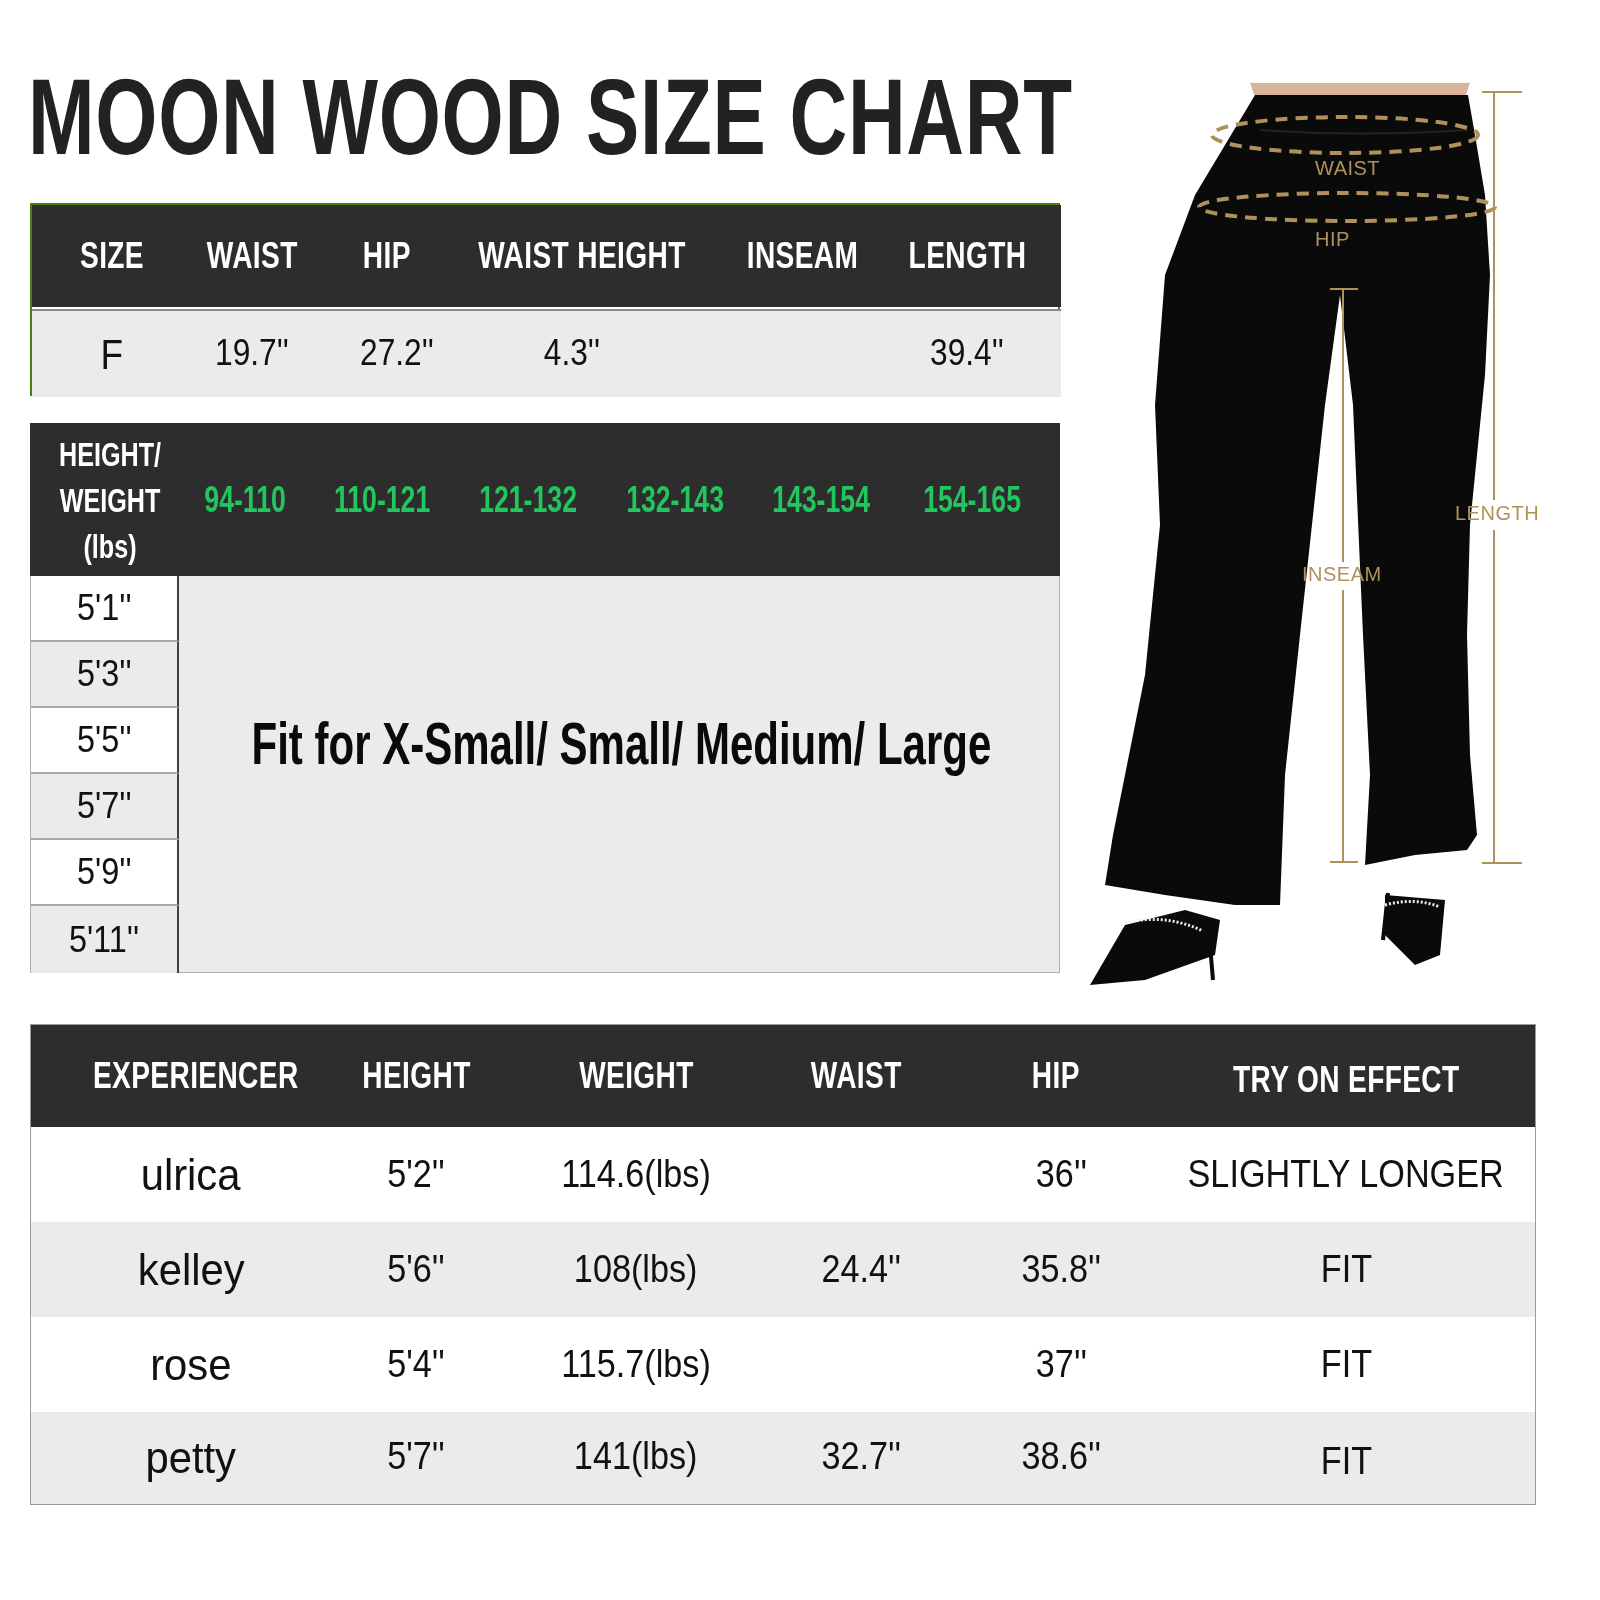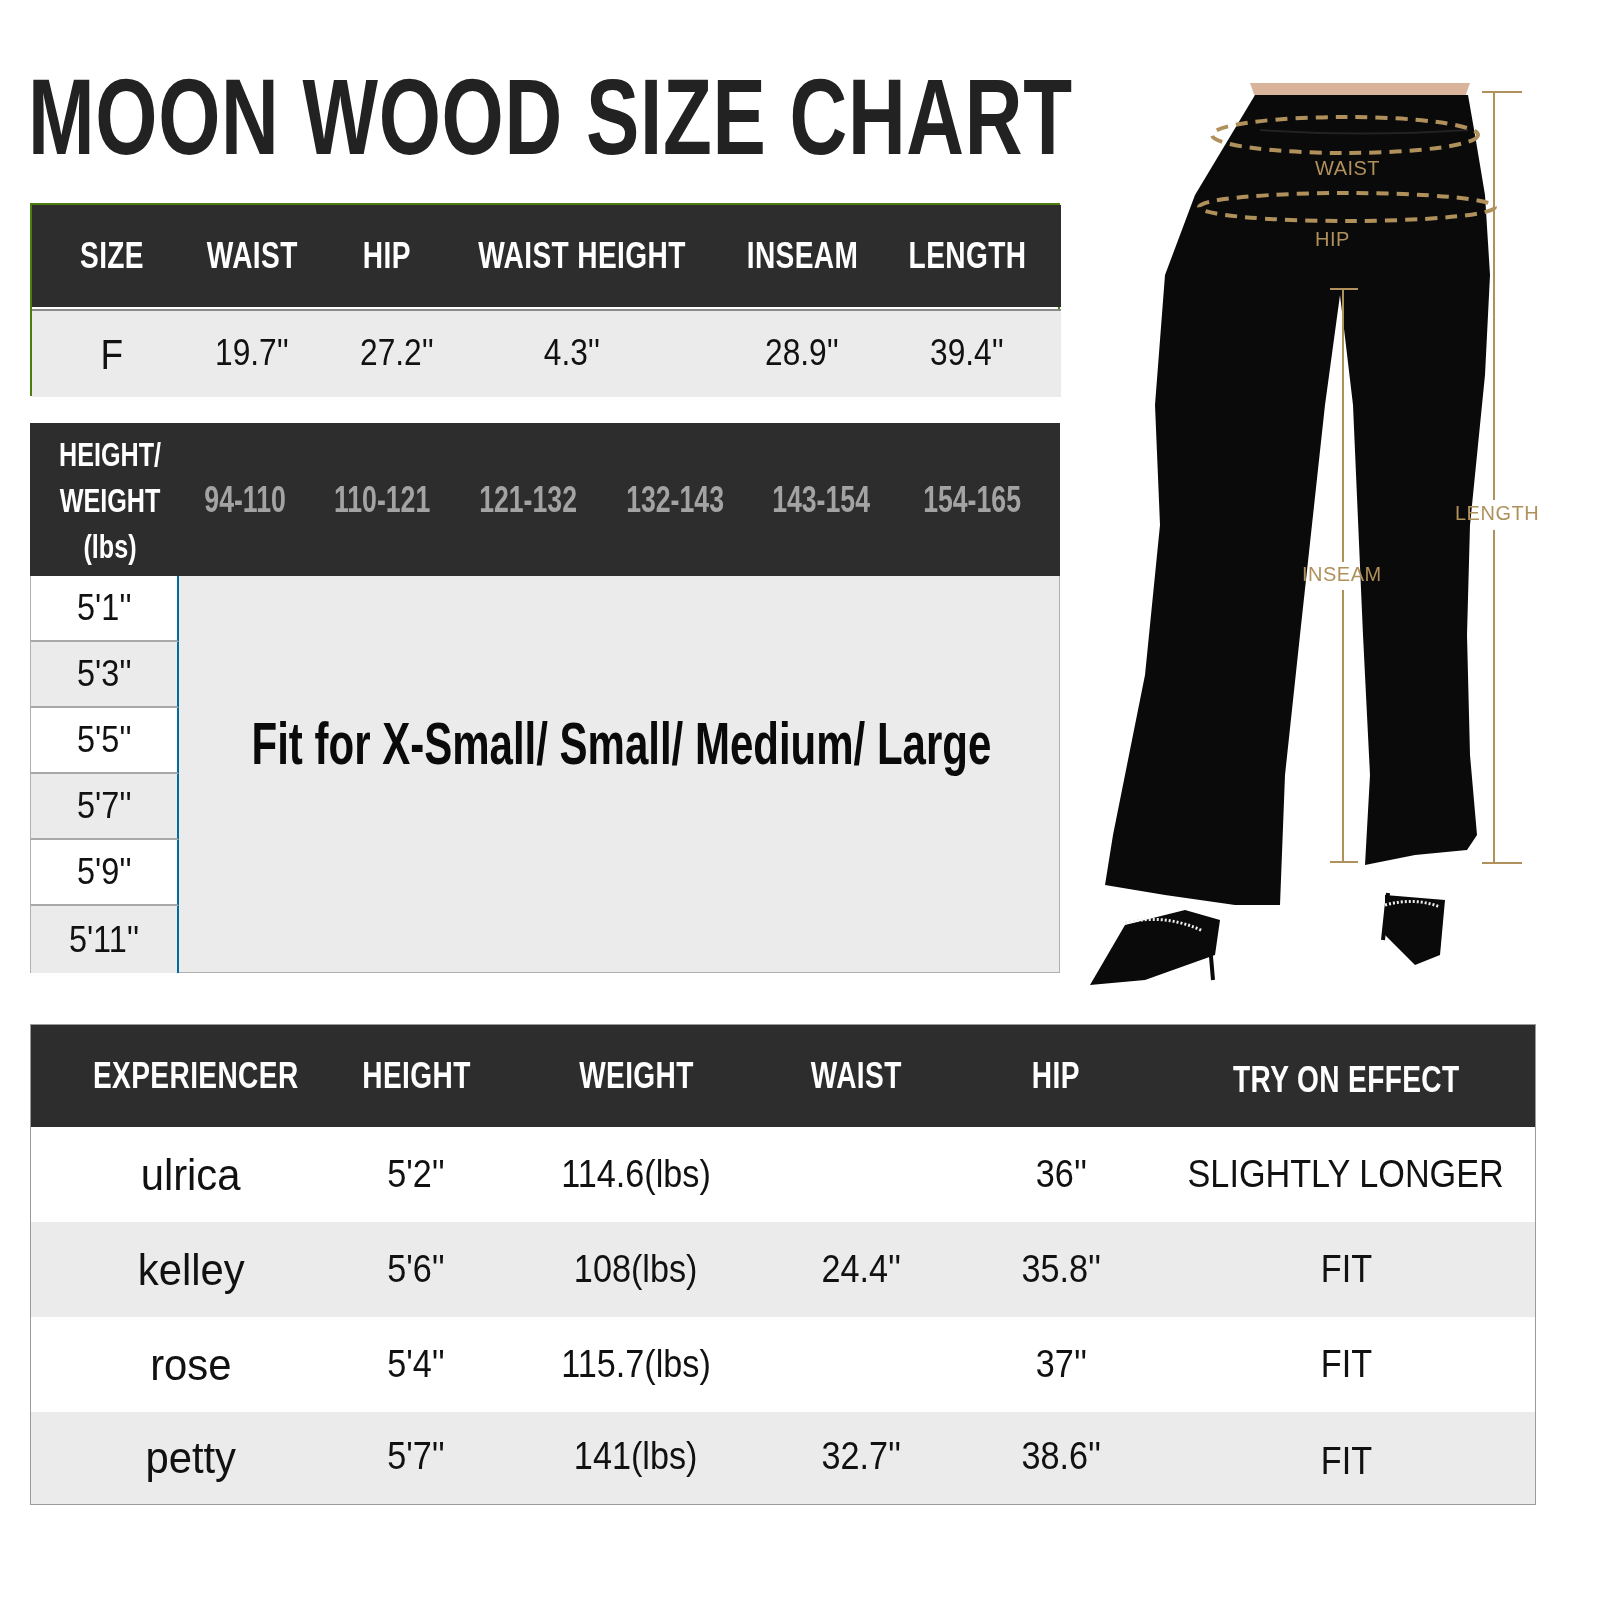--- a/index.html
+++ b/index.html
@@ -23,24 +23,24 @@
   .size-row { position: absolute; left: 0; top: 104px; width: 1029px; height: 88px; background: #ebebeb; border-top: 2px solid #8a8a8a; }
   .cell { position: absolute; display: flex; align-items: center; justify-content: center; white-space: nowrap; }
   .hdr-txt { color: #fff; font-weight: bold; font-size: 36px; display: inline-block; transform: scaleX(0.78); letter-spacing: 0.5px; }
   .val-txt { color: #111; font-size: 36px; display: inline-block; transform: scaleX(0.88); }
 
   
   .hw-table { position: absolute; left: 30px; top: 423px; width: 1030px; height: 550px; }
   .hw-head { position: absolute; left: 0; top: 0; width: 1030px; height: 153px; background: #2d2d2d; }
   .hw-label { position: absolute; left: 0; top: 8px; width: 160px; color: #fff; font-weight: bold; font-size: 34px; line-height: 46px; text-align: center; }
   .hw-label span { display: block; transform: scaleX(0.74); }
-  .hw-range { position: absolute; top: 52px; height: 50px; color: #a3a3a3; font-weight: bold; font-size: 36px; display: flex; align-items: center; justify-content: center; }
+  .hw-range { position: absolute; top: 52px; height: 50px; color: #22c55e; font-weight: bold; font-size: 36px; display: flex; align-items: center; justify-content: center; }
   .hw-range span { display: inline-block; transform: scaleX(0.74); }
   .hw-body { position: absolute; left: 0; top: 153px; width: 1030px; height: 397px; background: #ebebeb; border: 1px solid #b0b0b0; border-top: none; }
-  .h-cell { position: absolute; left: 0; width: 148px; height: 66px; border-right: 2px solid #0369a1; border-bottom: 2px solid #a8a8a8; display: flex; align-items: center; justify-content: center; font-size: 36px; color: #111; }
+  .h-cell { position: absolute; left: 0; width: 148px; height: 66px; border-right: 2px solid #404040; border-bottom: 2px solid #a8a8a8; display: flex; align-items: center; justify-content: center; font-size: 36px; color: #111; }
   .h-cell.w { background: #ffffff; }
   .h-cell.g { background: #ebebeb; }
   .h-cell span { display: inline-block; transform: scaleX(0.9); }
   .fit-text { position: absolute; left: 150px; top: 100px; width: 880px; height: 134px; display: flex; align-items: center; justify-content: center; }
   .fit-text span { display: inline-block; font-weight: bold; font-size: 60px; color: #0a0a0a; transform: scaleX(0.70); white-space: nowrap; }
 
   
   .pants { position: absolute; left: 1085px; top: 75px; width: 480px; height: 920px; }
   .meas-label { position: absolute; color: #b0915c; font-size: 20px; letter-spacing: 0.5px; }
 
@@ -87,23 +87,20 @@
       </div>
     <div class="cell" style="left:160px;top:0;width:120px;height:84px;">
         <span class="val-txt">19.7''</span>
       </div>
     <div class="cell" style="left:305px;top:0;width:120px;height:84px;">
         <span class="val-txt">27.2''</span>
       </div>
     <div class="cell" style="left:470px;top:0;width:140px;height:84px;">
         <span class="val-txt">4.3''</span>
       </div>
-    <div class="cell" style="left:705px;top:0;width:130px;height:84px;">
-        <span class="val-txt">28.9''</span>
-      </div>
     <div class="cell" style="left:870px;top:0;width:130px;height:84px;">
         <span class="val-txt">39.4''</span>
       </div>
   </div>
 </div>
 
 <div class="hw-table">
   <div class="hw-head">
     <div class="hw-label">
       <span>HEIGHT/</span>

